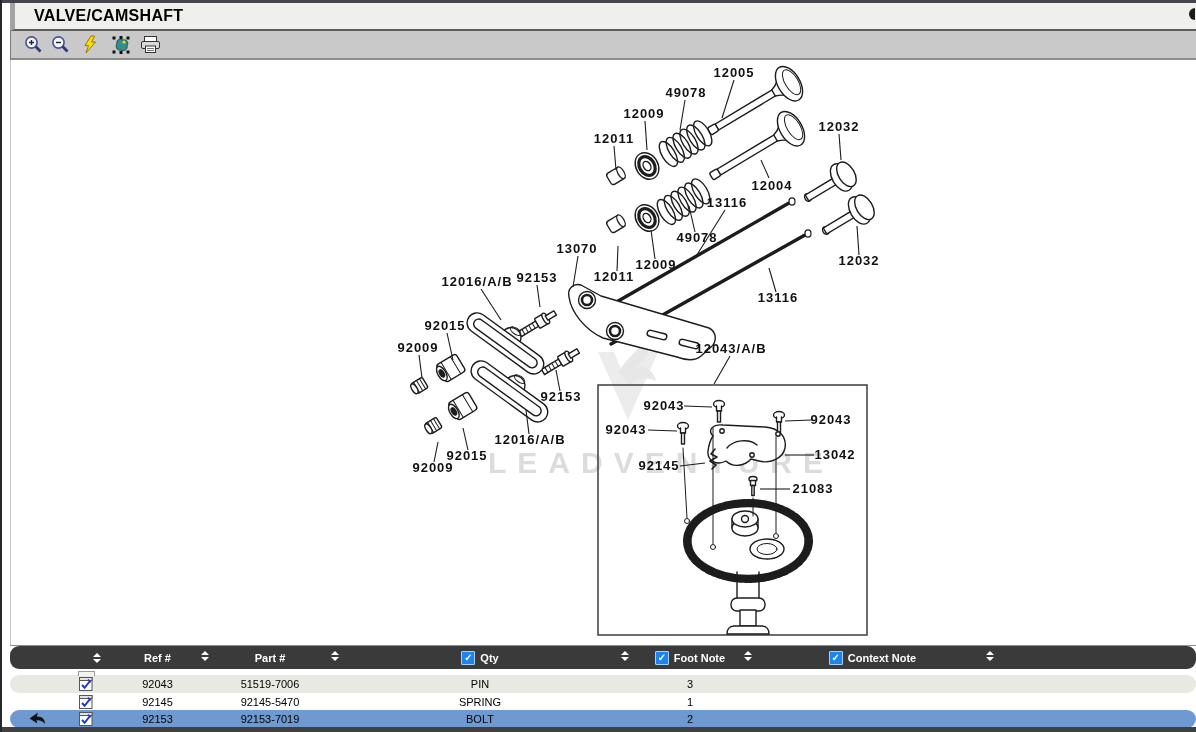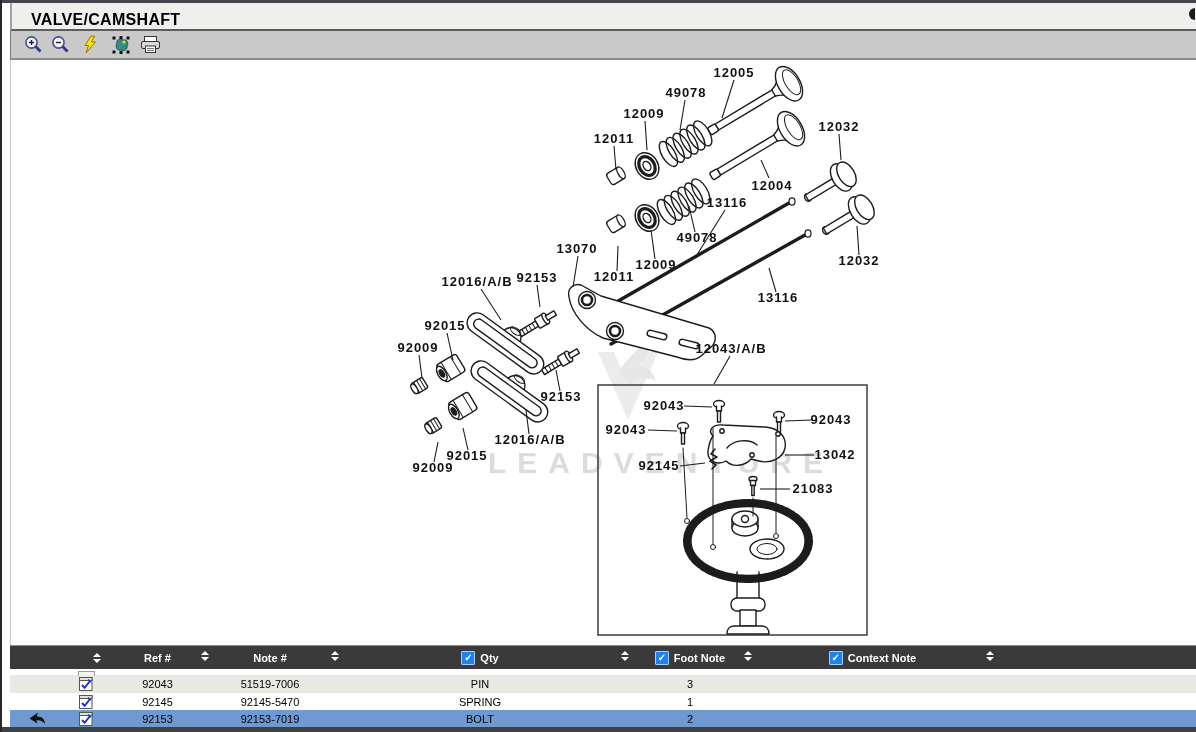--- a/index.html
+++ b/index.html
@@ -2,41 +2,41 @@
 <html><head>
 <meta charset="utf-8">
 <style>
   html,body{margin:0;padding:0;background:#fff;}
   .page{position:relative;width:1196px;height:732px;background:#fff;overflow:hidden;
         font-family:"Liberation Sans",sans-serif;}
   .top-border{position:absolute;left:0;top:0;width:1196px;height:3px;background:#45454d;}
   .left-border{position:absolute;left:0;top:0;width:2px;height:732px;background:#26262b;}
 
   .titlebar{position:absolute;left:10px;top:3px;right:0;height:26px;background:#efefee;
-            border-left:2px solid #a3a3a3;border-bottom:2px solid #5c5c5c;
-            display:flex;align-items:flex-end;}
+            border-left:5px solid #a3a3a3;border-bottom:2px solid #5c5c5c;
+            display:flex;align-items:center;}
   .title{font-weight:bold;font-size:16px;color:#000;padding-left:19px;letter-spacing:.3px;}
   .tb-glyph{position:absolute;right:1px;top:5px;width:6px;height:12px;background:#1c1c1c;
             border-radius:6px 0 0 6px;}
 
   .toolbar{position:absolute;left:10px;top:31px;right:0;height:27px;background:#c9c9c9;
            border-left:1px solid #7a7a7a;border-bottom:2px solid #8b8b8b;
            display:flex;align-items:center;}
   .tb{width:22px;height:22px;border:none;background:transparent;padding:1px;margin:0;
       display:flex;align-items:center;justify-content:center;cursor:pointer;}
 
   .diagram{position:absolute;left:10px;top:60px;width:1186px;height:585px;background:#fff;
            border-left:1px solid #c8c8c8;}
   .plbl{font-family:"Liberation Sans",sans-serif;font-weight:bold;font-size:13px;
         letter-spacing:1px;fill:#111;text-anchor:middle;cursor:pointer;}
   .wmtext{font-family:"Liberation Sans",sans-serif;font-weight:bold;font-size:30px;
           letter-spacing:11px;fill:#dcdcdc;}
 
   .datatable{position:absolute;left:10px;top:645px;right:0;height:82px;border-top:1px solid #8e8e8e;}
-  .thead,.tr{display:grid;grid-template-columns:100px 95px 130px 290px 130px 235px 1fr;}
+  .thead,.tr{display:grid;grid-template-columns:100px 95px 130px 290px 130px 235px 1fr;border-radius:9px;}
   .thead{height:23px;background:#3a3a3a;color:#fff;}
   .th{position:relative;display:flex;align-items:center;justify-content:center;gap:5px;
       font-size:11px;font-weight:bold;}
   .th.c1{justify-content:flex-end;padding-right:8px;}
   .sort{display:flex;flex-direction:column;align-items:center;gap:2px;width:10px;cursor:pointer;}
   .sort i{display:block;width:0;height:0;border-left:4px solid transparent;border-right:4px solid transparent;border-bottom:4.5px solid #fff;}
   .sort b{display:block;width:0;height:0;border-left:4px solid transparent;border-right:4px solid transparent;border-top:4.5px solid #fff;}
   .sort.edge{position:absolute;right:-5px;top:5px;}
   .sort.far{position:absolute;right:2px;top:5px;}
   .cb{width:12px;height:12px;background:#1b84f0;border:1px solid #a9cdf5;border-radius:1px;
@@ -394,21 +394,21 @@
           </span>
       </div>
       <div class="th c2">
         <span>Ref #</span>
         <span class="sort edge">
             <i></i>
             <b></b>
           </span>
       </div>
       <div class="th c3">
-        <span>Note #</span>
+        <span>Part #</span>
         <span class="sort edge">
             <i></i>
             <b></b>
           </span>
       </div>
       <div class="th c5">
         <span class="cb"></span>
         <span>Qty</span>
         <span class="sort edge">
             <i></i>

